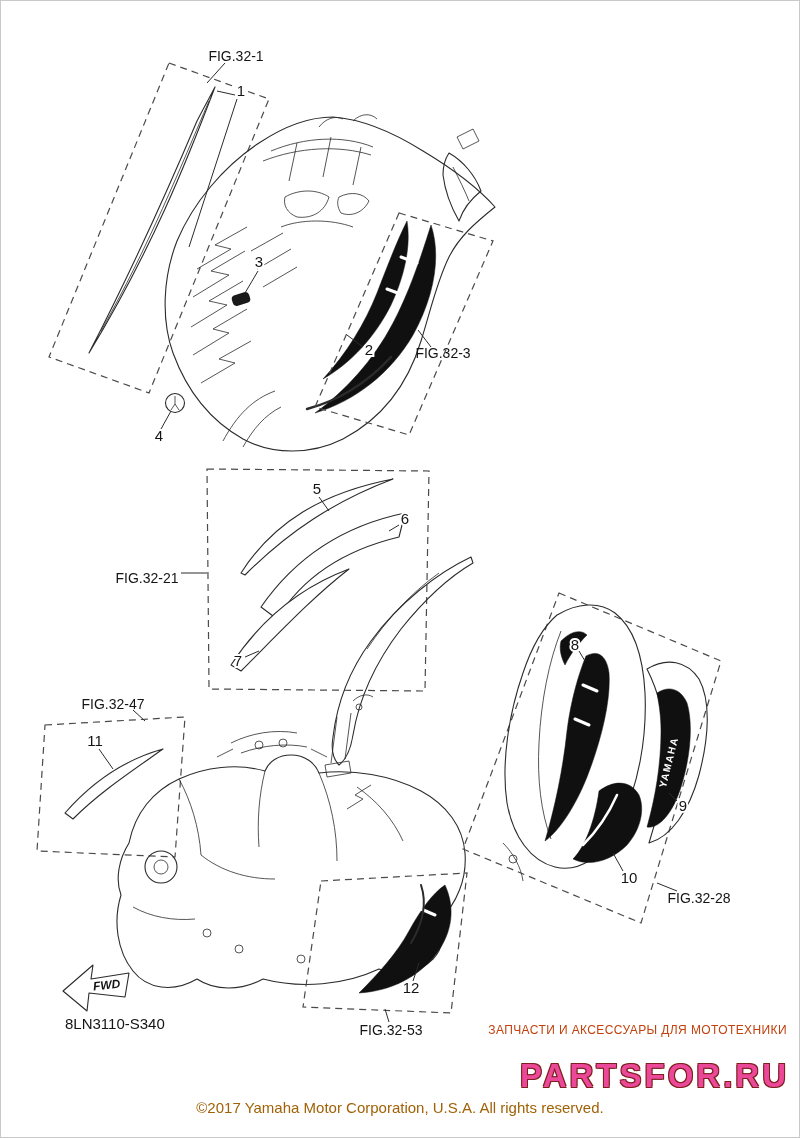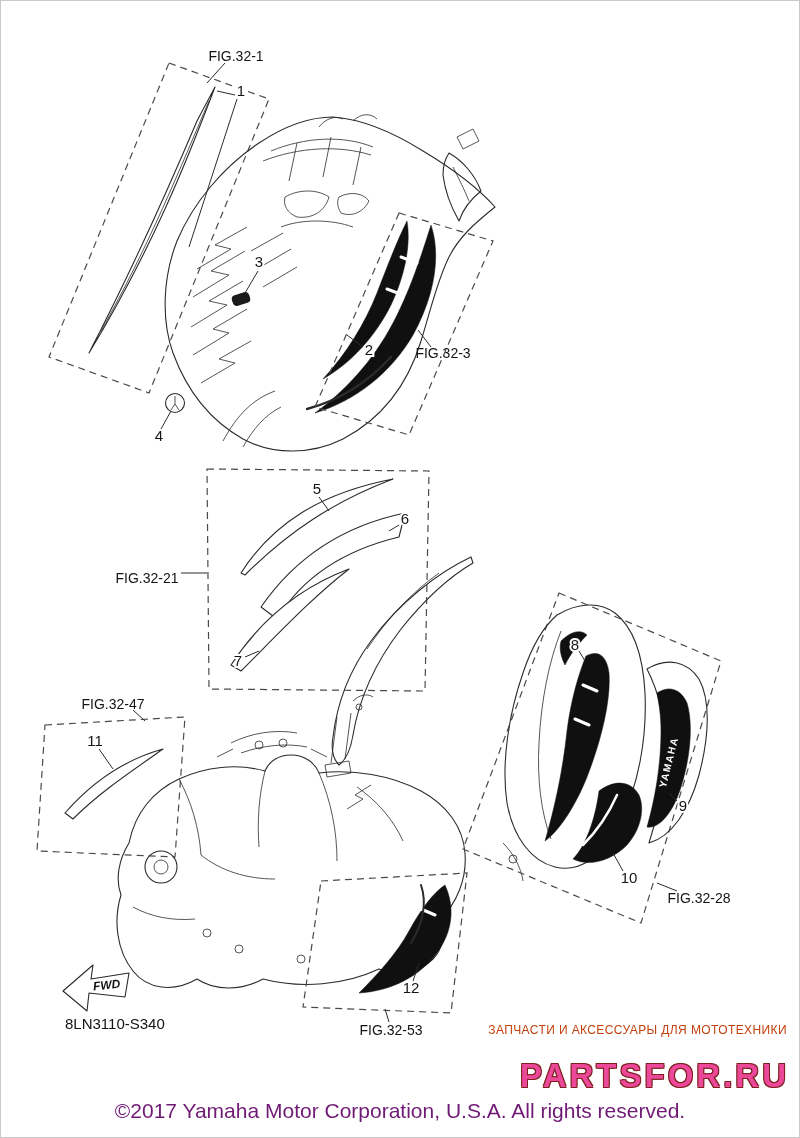--- a/index.html
+++ b/index.html
@@ -26,21 +26,21 @@
     letter-spacing:.4px;white-space:nowrap;
   }
   .brand-logo{
     position:absolute;right:10px;top:1056px;font-size:33px;font-weight:bold;
     letter-spacing:3px;color:#ec4899;white-space:nowrap;
     text-shadow:1px 1px 0 #7d1f1f,-1px -1px 0 #7d1f1f,1px -1px 0 #7d1f1f,-1px 1px 0 #7d1f1f;
     cursor:pointer;
   }
   .copyright{
     position:absolute;left:0;right:0;top:1098px;text-align:center;
-    font-size:21px;color:#701a75;
+    font-size:15px;color:#a16207;
   }
 </style>
 </head>
 <body>
 
 <div class="page">
 
   <svg class="diagram-svg" width="800" height="1138" viewBox="0 0 800 1138">
 
     <path class="dashed-box" d="M168,62 L268,98 L148,392 L48,356 Z"></path>

